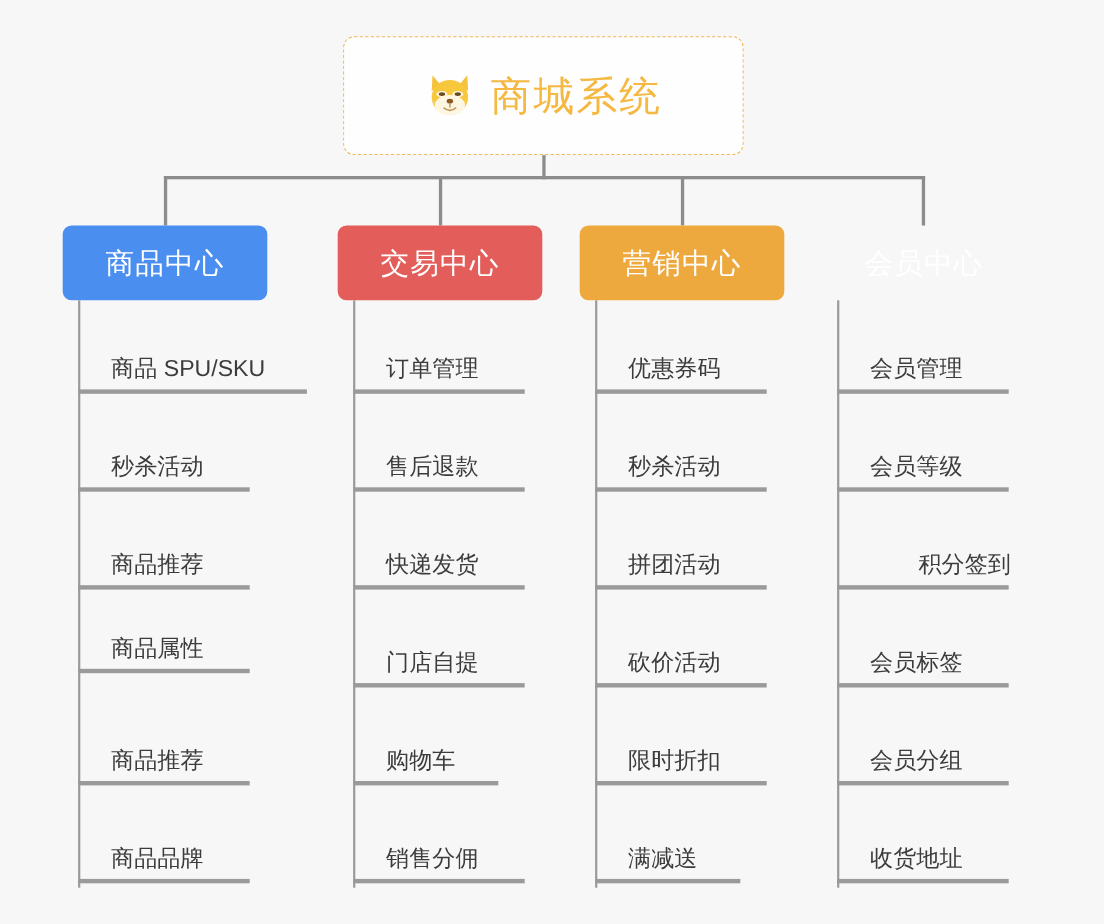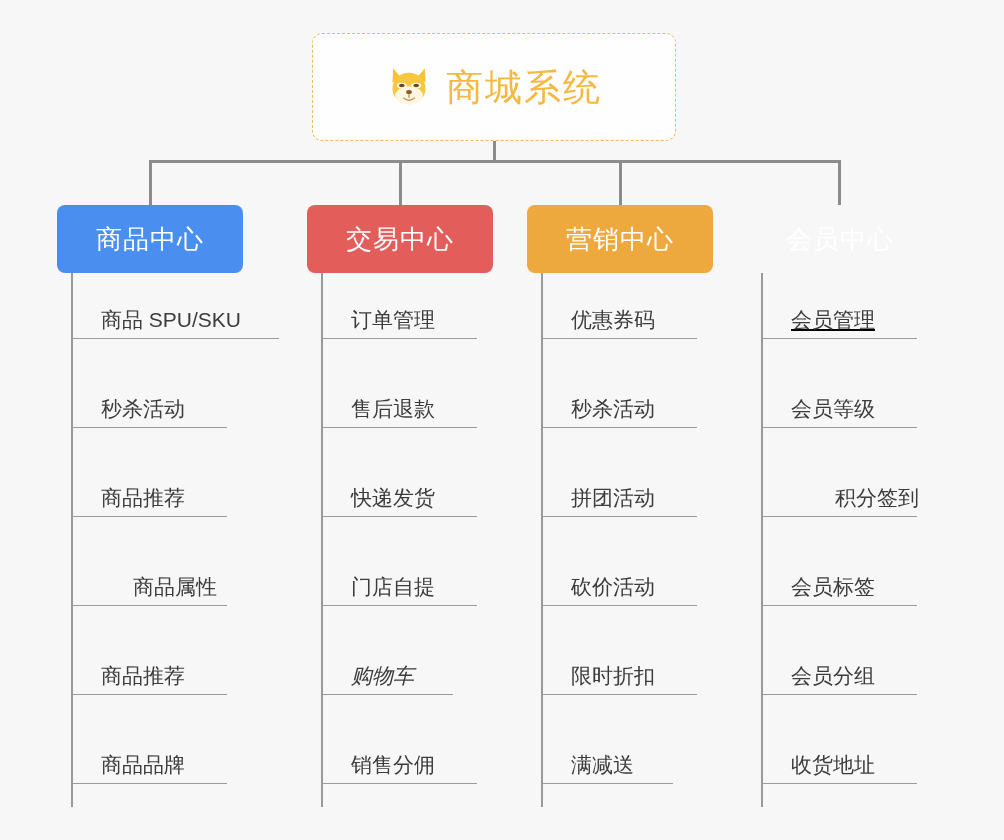--- a/index.html
+++ b/index.html
@@ -102,25 +102,25 @@
   .leaf-spine {
     position: absolute;
     left: 0;
     top: 0;
     width: 2px;
     background: #9a9a9a;
   }
   .leaf-item {
     position: absolute;
     left: 0;
-    height: 66px;
+    height: 85px;
     display: flex;
     align-items: flex-end;
     box-sizing: border-box;
-    border-bottom: 1px solid #0c4a6e;
+    border-bottom: 4px solid #0c4a6e;
   }
   .leaf-label {
     font-size: 21px;
     color: #3c3c3c;
     line-height: 1;
     padding: 0 10px 8px 30px;
     white-space: nowrap;
   }
 </style>
 </head>
@@ -165,21 +165,21 @@
         <div class="leaf-spine" style="height: 534px; background: rgb(154, 154, 154);"></div>
         <div class="leaf-item" style="top: 0px; width: 208px; border-bottom-color: rgb(154, 154, 154);">
           <span class="leaf-label" style="color: rgb(60, 60, 60);">商品 SPU/SKU</span>
         </div>
         <div class="leaf-item" style="top: 89px; width: 156px; border-bottom-color: rgb(154, 154, 154);">
           <span class="leaf-label" style="color: rgb(60, 60, 60);">秒杀活动</span>
         </div>
         <div class="leaf-item" style="top: 178px; width: 156px; border-bottom-color: rgb(154, 154, 154);">
           <span class="leaf-label" style="color: rgb(60, 60, 60);">商品推荐</span>
         </div>
-        <div class="leaf-item" style="top: 267px; width: 156px; border-bottom-color: rgb(154, 154, 154); padding-left: 32px;">
+        <div class="leaf-item" style="top: 254px; width: 156px; border-bottom-color: rgb(154, 154, 154);">
           <span class="leaf-label" style="color: rgb(60, 60, 60);">商品属性</span>
         </div>
         <div class="leaf-item" style="top: 356px; width: 156px; border-bottom-color: rgb(154, 154, 154);">
           <span class="leaf-label" style="color: rgb(60, 60, 60);">商品推荐</span>
         </div>
         <div class="leaf-item" style="top: 445px; width: 156px; border-bottom-color: rgb(154, 154, 154);">
           <span class="leaf-label" style="color: rgb(60, 60, 60);">商品品牌</span>
         </div>
       </div>
       <div class="leaf-col" style="left: 321px;">
@@ -190,21 +190,21 @@
         <div class="leaf-item" style="top: 89px; width: 156px; border-bottom-color: rgb(154, 154, 154);">
           <span class="leaf-label" style="color: rgb(60, 60, 60);">售后退款</span>
         </div>
         <div class="leaf-item" style="top: 178px; width: 156px; border-bottom-color: rgb(154, 154, 154);">
           <span class="leaf-label" style="color: rgb(60, 60, 60);">快递发货</span>
         </div>
         <div class="leaf-item" style="top: 267px; width: 156px; border-bottom-color: rgb(154, 154, 154);">
           <span class="leaf-label" style="color: rgb(60, 60, 60);">门店自提</span>
         </div>
         <div class="leaf-item" style="top: 356px; width: 132px; border-bottom-color: rgb(154, 154, 154);">
-          <span class="leaf-label" style="color: rgb(60, 60, 60); font-style: italic;">购物车</span>
+          <span class="leaf-label" style="color: rgb(60, 60, 60);">购物车</span>
         </div>
         <div class="leaf-item" style="top: 445px; width: 156px; border-bottom-color: rgb(154, 154, 154);">
           <span class="leaf-label" style="color: rgb(60, 60, 60);">销售分佣</span>
         </div>
       </div>
       <div class="leaf-col" style="left: 541px;">
         <div class="leaf-spine" style="height: 534px; background: rgb(154, 154, 154);"></div>
         <div class="leaf-item" style="top: 0px; width: 156px; border-bottom-color: rgb(154, 154, 154);">
           <span class="leaf-label" style="color: rgb(60, 60, 60);">优惠券码</span>
         </div>
@@ -219,21 +219,21 @@
         </div>
         <div class="leaf-item" style="top: 356px; width: 156px; border-bottom-color: rgb(154, 154, 154);">
           <span class="leaf-label" style="color: rgb(60, 60, 60);">限时折扣</span>
         </div>
         <div class="leaf-item" style="top: 445px; width: 132px; border-bottom-color: rgb(154, 154, 154);">
           <span class="leaf-label" style="color: rgb(60, 60, 60);">满减送</span>
         </div>
       </div>
       <div class="leaf-col" style="left: 761px;">
         <div class="leaf-spine" style="height: 534px; background: rgb(154, 154, 154);"></div>
-        <div class="leaf-item" style="top: 0px; width: 156px; border-bottom-color: rgb(154, 154, 154); text-decoration: underline;">
+        <div class="leaf-item" style="top: 0px; width: 156px; border-bottom-color: rgb(154, 154, 154);">
           <span class="leaf-label" style="color: rgb(60, 60, 60);">会员管理</span>
         </div>
         <div class="leaf-item" style="top: 89px; width: 156px; border-bottom-color: rgb(154, 154, 154);">
           <span class="leaf-label" style="color: rgb(60, 60, 60);">会员等级</span>
         </div>
         <div class="leaf-item" style="top: 178px; width: 156px; border-bottom-color: rgb(154, 154, 154); padding-left: 44px;">
           <span class="leaf-label" style="color: rgb(60, 60, 60);">积分签到</span>
         </div>
         <div class="leaf-item" style="top: 267px; width: 156px; border-bottom-color: rgb(154, 154, 154);">
           <span class="leaf-label" style="color: rgb(60, 60, 60);">会员标签</span>

